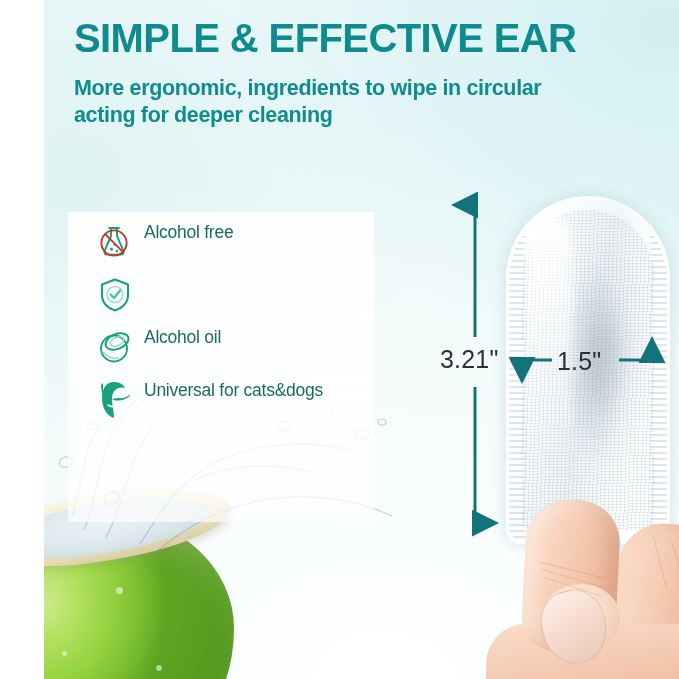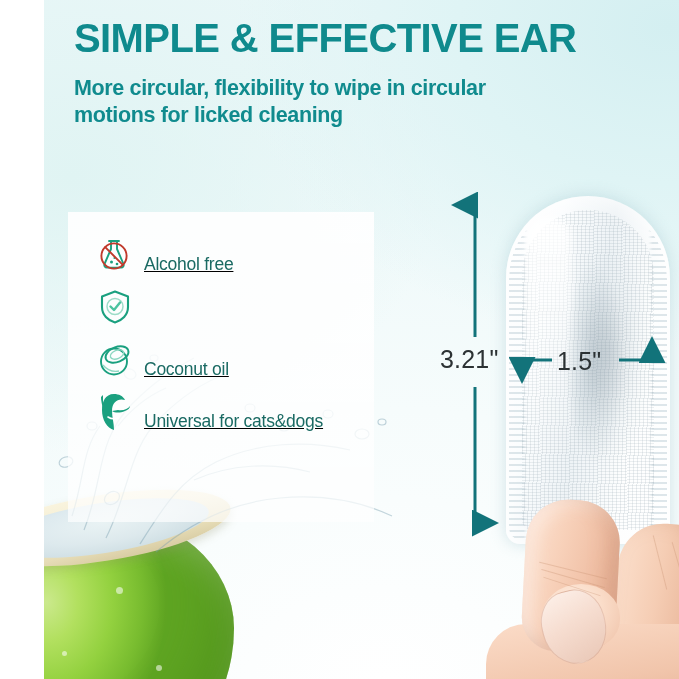--- a/index.html
+++ b/index.html
@@ -69,21 +69,21 @@
   .cdrop { position:absolute; border-radius:50%; background:rgba(255,255,255,.55); }
 
   .splash { position:absolute; left:0; top:330px; width:360px; height:230px; pointer-events:none; }
 
   
   .panel {
     position:absolute; left:24px; top:212px; width:306px; height:310px;
     background:linear-gradient(180deg, rgba(255,255,255,.93) 0%, rgba(255,255,255,.86) 55%, rgba(255,255,255,.68) 100%);
   }
   .features { position:absolute; left:48px; top:222px; width:300px; }
-  .frow { display:flex; align-items:flex-end; height:52.5px;text-decoration:underline; }
+  .frow { display:flex; align-items:flex-start; height:52.5px; }
   .ficon { width:46px; height:40px; flex:0 0 46px; display:flex; align-items:center; justify-content:center; }
   .flabel {
     color:#1a6a63;
     font-size:17.5px;
     letter-spacing:-0.25px;
     white-space:nowrap;
     padding-left:6px;
   }
 
   
@@ -179,22 +179,22 @@
 </head>
 <body>
 
 <div id="stage">
 
   <div class="headings">
     <div class="title">
       <div>SIMPLE &amp; EFFECTIVE EAR</div>
     </div>
     <div class="subtitle">
-      <div>More circular, flexibility to wipe in circular</div>
-      <div>motions for licked cleaning</div>
+      <div>More ergonomic, ingredients to wipe in circular</div>
+      <div>acting for deeper cleaning</div>
     </div>
   </div>
 
   <div class="coconut-wrap">
     <div class="coconut-body"></div>
     <div class="coconut-rim"></div>
     <div class="coconut-hole"></div>
 
     <div class="cdrop" style="left:96px;  top:196px; width:5px;  height:5px;"></div>
     <div class="cdrop" style="left:150px; top:132px; width:7px;  height:7px;"></div>
@@ -262,21 +262,21 @@
 
     <div class="frow">
       <span class="ficon">
         <svg width="36" height="34" viewBox="0 0 36 34">
           <circle cx="17" cy="18.5" r="13" fill="none" stroke="#1aa07f" stroke-width="1.9"></circle>
           <ellipse cx="20" cy="11.5" rx="12" ry="7.4" transform="rotate(-22 20 11.5)" fill="none" stroke="#1aa07f" stroke-width="1.9"></ellipse>
           <ellipse cx="20" cy="11.5" rx="7" ry="4.2" transform="rotate(-22 20 11.5)" fill="none" stroke="#8ed8c2" stroke-width="1.4"></ellipse>
           <path d="M6 22 C10 27 16 29 22 28" fill="none" stroke="#8ed8c2" stroke-width="1.3"></path>
         </svg>
       </span>
-      <span class="flabel">Coconut oil</span>
+      <span class="flabel">Alcohol oil</span>
     </div>
 
 
 
     <div class="frow">
       <span class="ficon">
         <svg width="34" height="38" viewBox="0 0 34 38">
           <path d="M5 2 L5 15 C5 15 3 9 3 4 Z" fill="#1aa07f"></path>
           <path d="M16 1 C7 1 4 9 4 17 C4 27 9 35 16 37 C16 30 14 24 14 18 C14 9 20 5 27 7 C25 3 21 1 16 1 Z" fill="#1aa07f"></path>
           <path d="M14 18 C17 20 22 20 27 18 C30 17 32 15 32 13 C30 16 25 18 20 17" fill="#1aa07f"></path>

